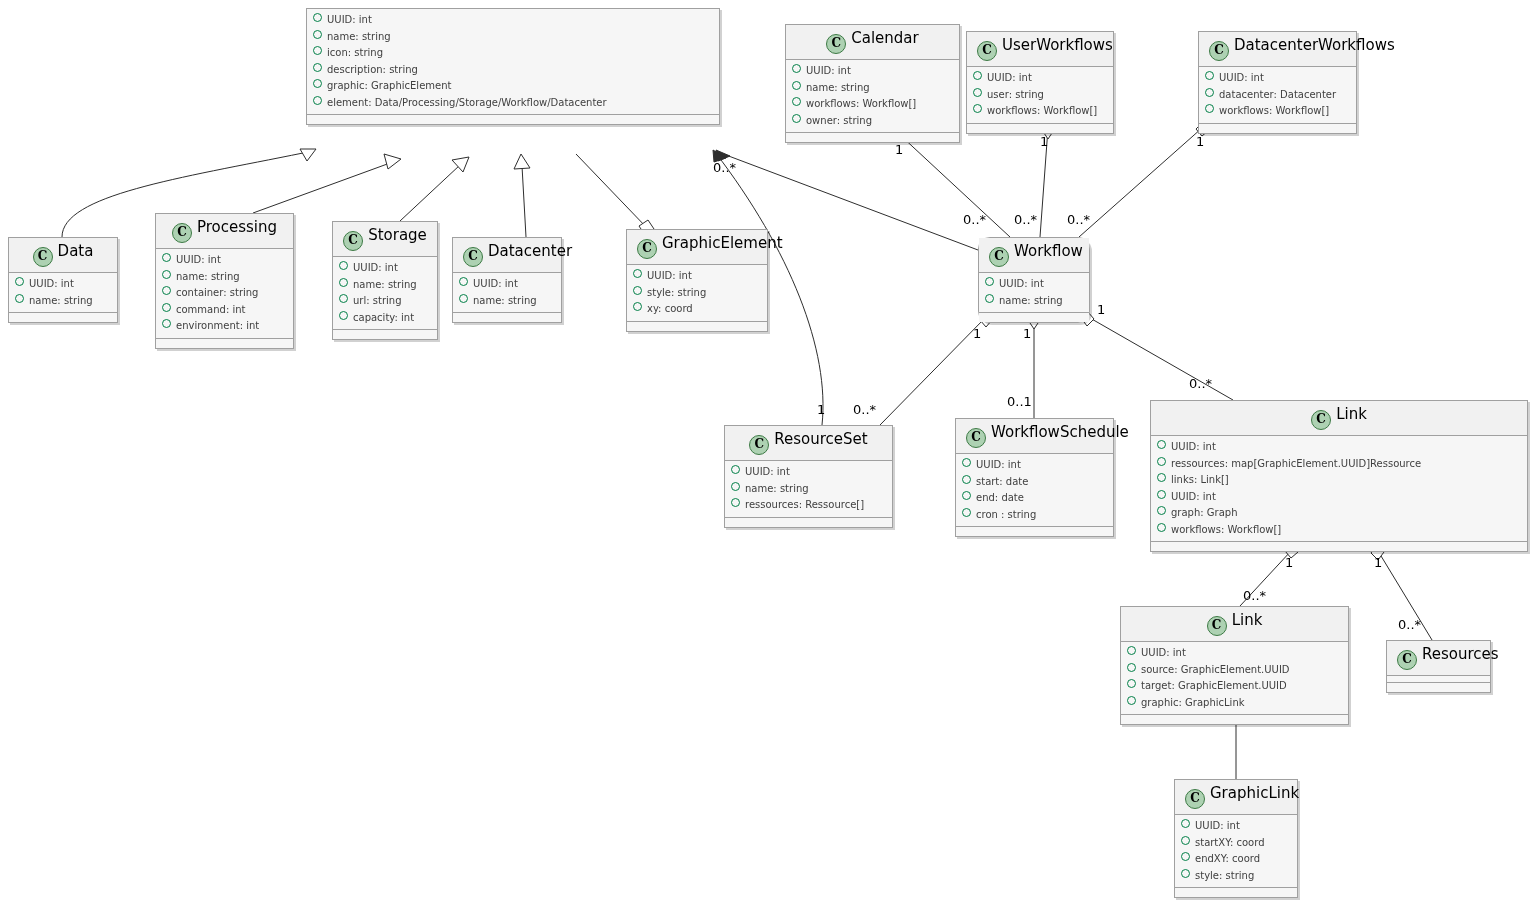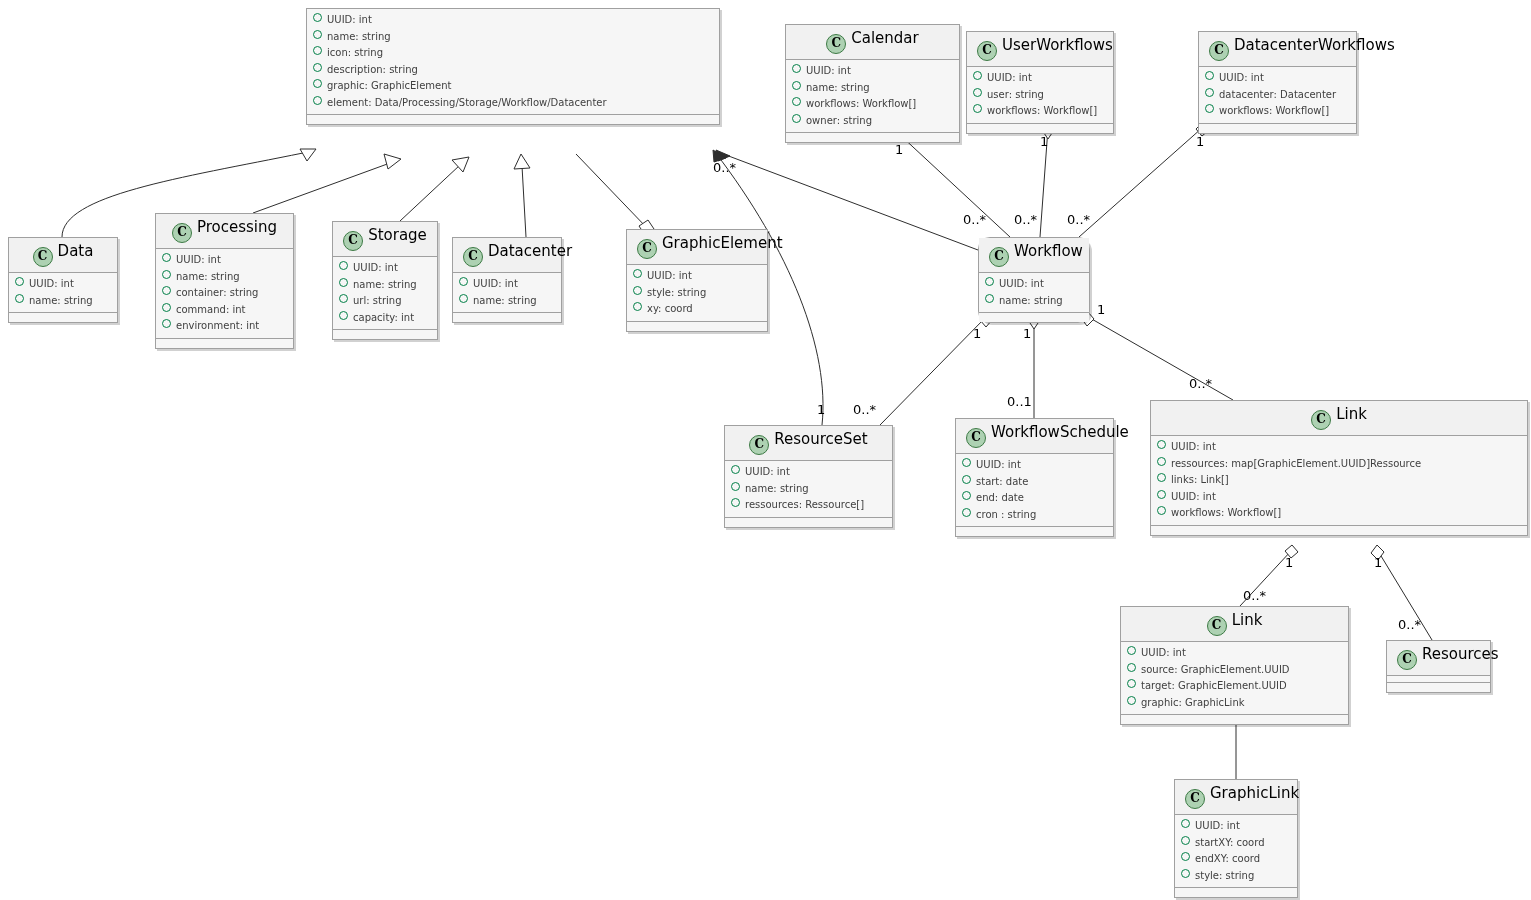--- a/index.html
+++ b/index.html
@@ -302,20 +302,21 @@
         </div>
         <div class="uml-methods"></div>
       </div>
       <div class="uml-class" style="left: 1150px; top: 400px; width: 378px;">
         <div class="uml-header"><span class="cls-icon">C</span><span class="cls-title">Link</span></div>
         <div class="uml-attrs">
           <div class="attr"><span class="attr-bullet"></span><span>UUID: int</span></div>
           <div class="attr"><span class="attr-bullet"></span><span>ressources: map[GraphicElement.UUID]Ressource</span></div>
           <div class="attr"><span class="attr-bullet"></span><span>links: Link[]</span></div>
           <div class="attr"><span class="attr-bullet"></span><span>UUID: int</span></div>
+          <div class="attr"><span class="attr-bullet"></span><span>graph: Graph</span></div>
           <div class="attr"><span class="attr-bullet"></span><span>workflows: Workflow[]</span></div>
         </div>
         <div class="uml-methods"></div>
       </div>
       <div class="uml-class" style="left: 1120px; top: 606px; width: 229px;">
         <div class="uml-header"><span class="cls-icon">C</span><span class="cls-title">Link</span></div>
         <div class="uml-attrs">
           <div class="attr"><span class="attr-bullet"></span><span>UUID: int</span></div>
           <div class="attr"><span class="attr-bullet"></span><span>source: GraphicElement.UUID</span></div>
           <div class="attr"><span class="attr-bullet"></span><span>target: GraphicElement.UUID</span></div>

